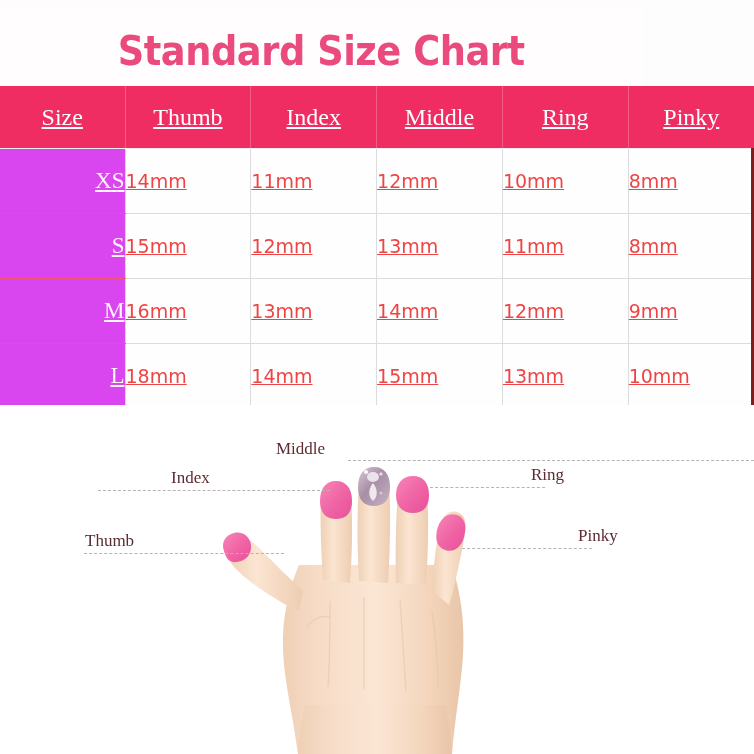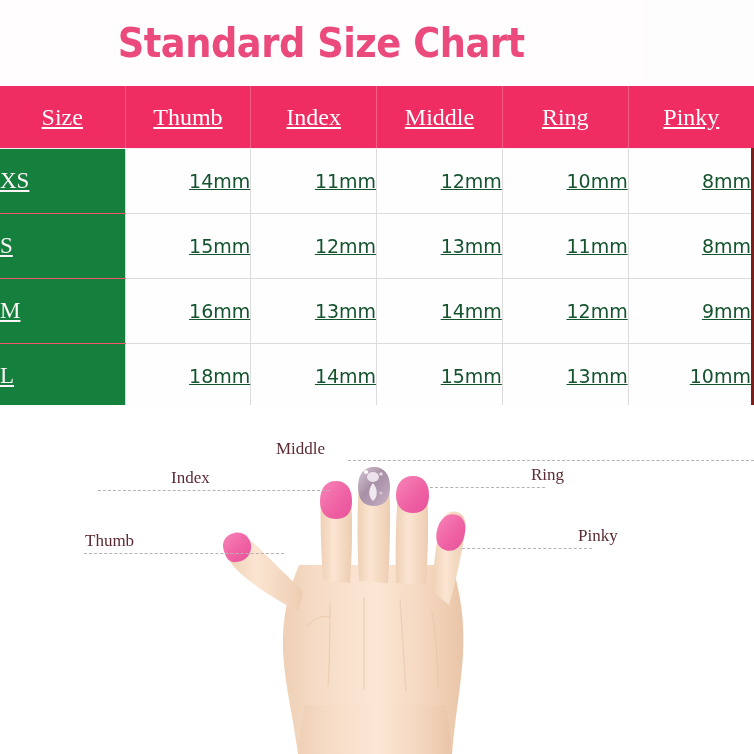--- a/index.html
+++ b/index.html
@@ -19,21 +19,21 @@
     position: relative;
     width: 754px;
     height: 754px;
     background: #fefdfd;
   }
 
   
   .title-wrap {
     position: absolute;
     left: 0;
-    top: 0;
+    top: 8px;
     width: 643px;
     height: 86px;
     display: flex;
     align-items: center;
     justify-content: center;
     background: #fffdfd;
   }
   .chart-title {
     font-family: "DejaVu Sans", sans-serif;
     font-weight: bold;
@@ -72,36 +72,36 @@
     text-align: center;
     vertical-align: middle;
     border-right: 1px solid #f35d85;
     border-bottom: 1px solid #f4eef0;
   }
   .hdr-cell.last { border-right: none; }
   .hdr-cell.size-hdr { border-right: 1px solid #f35d85; }
 
   .size-cell {
     height: 64px;
-    background: #15803d;
+    background: #d946ef;
     color: #fdf4f7;
     font-family: "Liberation Serif", serif;
     font-size: 23px;
-    text-align: left;
+    text-align: right;
     vertical-align: middle;
     border-bottom: 1px solid #f4566f;
   }
 
   .val-cell {
     height: 64px;
     background: #fefeff;
-    color: #14532d;
+    color: #ef4444;
     font-family: "DejaVu Sans", sans-serif;
     font-size: 19px;
-    text-align: right;
+    text-align: left;
     vertical-align: middle;
     border-right: 1px solid #dcdcdc;
     border-bottom: 1px solid #dcdcdc;
     border-left: 1px solid #dcdcdc;
   }
   .val-cell.last { border-right: 6px solid #7f1d1d; }
 
   
   .diagram {
     position: absolute;

